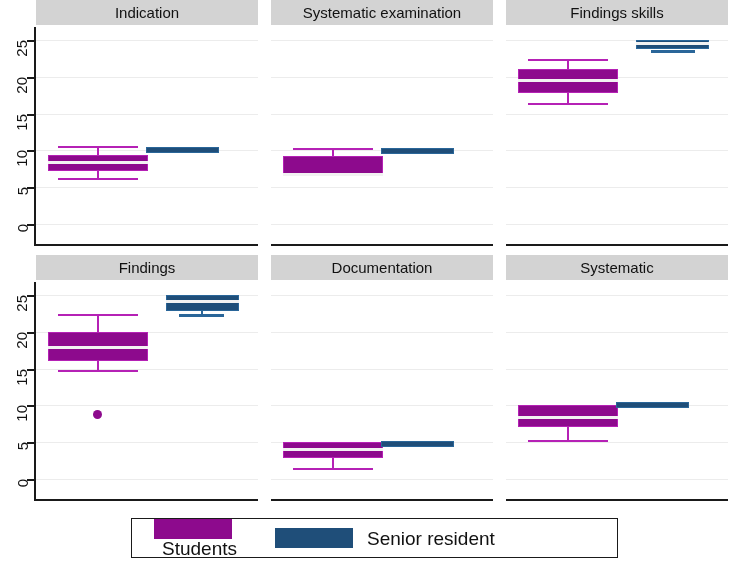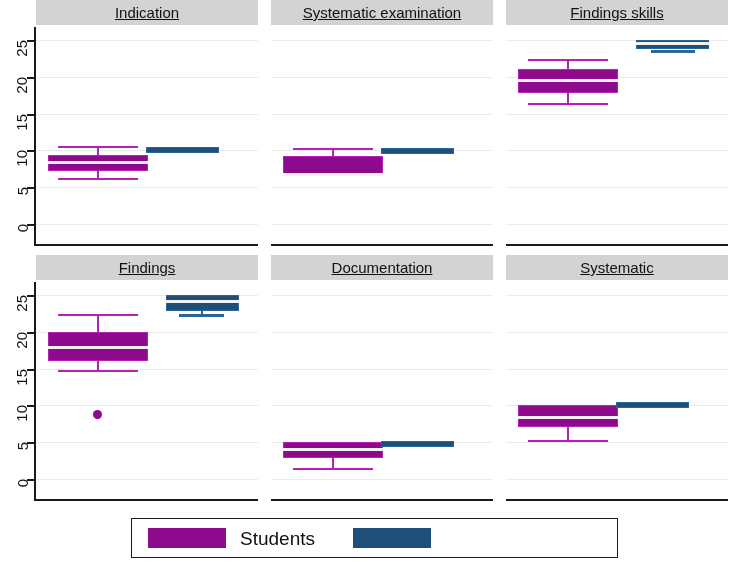--- a/index.html
+++ b/index.html
@@ -43,21 +43,20 @@
     display: flex;
     align-items: center;
     justify-content: center;
     box-sizing: border-box;
   }
   .panel-strip-label {
     font-size: 15px;
     color: #111111;
     line-height: 1;
     white-space: nowrap;
-    text-decoration: underline;
   }
   .panel-plot {
     position: absolute;
     left: 0;
     top: 27px;
     right: 0;
     bottom: 0;
     background: #ffffff;
     overflow: visible;
   }
@@ -364,23 +363,24 @@
         <div class="whisker-v whisker-students" style="left:61px; top:145px; height:15px;"></div>
         <div class="whisker-cap cap-students" style="left:22px; width:80px; top:158px;"></div>
 
         <div class="flatline" style="left:110px; width:73px; top:120px;"></div>
       </div>
     </div>
 
   </div>
 
   <div id="legend">
-    <div class="legend-item" style="margin-left:16px;">
+    <div class="legend-item" style="margin-left:16px;flex-direction:column;">
       <span class="legend-swatch students"></span>
       <span class="legend-label">Students</span>
     </div>
     <div class="legend-gap"></div>
     <div class="legend-item">
       <span class="legend-swatch senior"></span>
+      <span class="legend-label">Senior resident</span>
     </div>
   </div>
 
 </div>
 
 </body></html>

